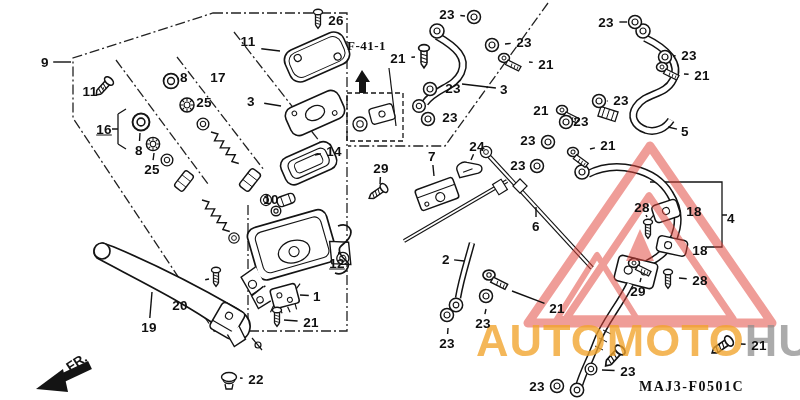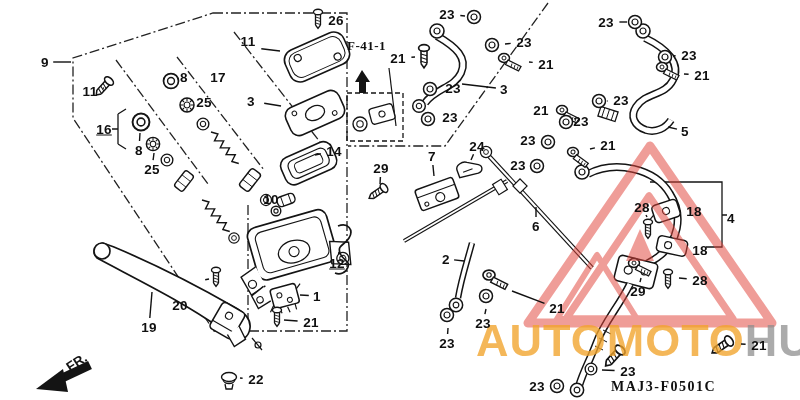--- a/index.html
+++ b/index.html
@@ -390,14 +390,14 @@
       <div class="plabel" style="left: 638px; top: 291px;">29</div>
       <div class="plabel" style="left: 557px; top: 308px;">21</div>
       <div class="plabel" style="left: 483px; top: 323px;">23</div>
       <div class="plabel" style="left: 447px; top: 343px;">23</div>
       <div class="plabel" style="left: 759px; top: 345px;">21</div>
       <div class="plabel" style="left: 628px; top: 371px;">23</div>
       <div class="plabel" style="left: 537px; top: 386px;">23</div>
     </div>
 
   <div class="ref-label" style="left:347px;top:38px;">F-41-1</div>
-  <div class="code-label" style="left:611px;top:379px;">MAJ3-F0501C</div>
+  <div class="code-label" style="left:639px;top:379px;">MAJ3-F0501C</div>
 </div>
 
 </body></html>

